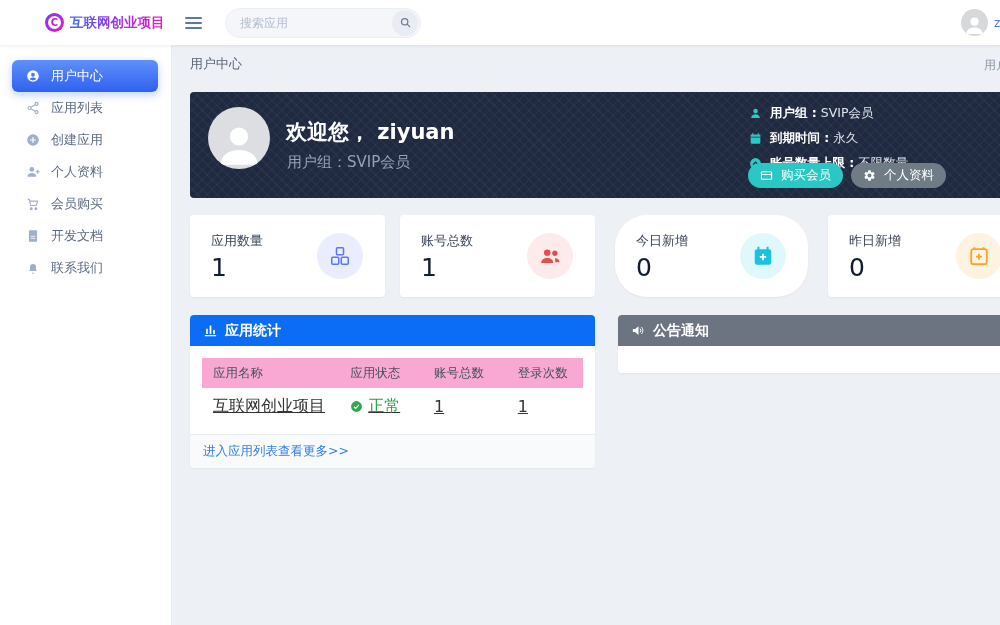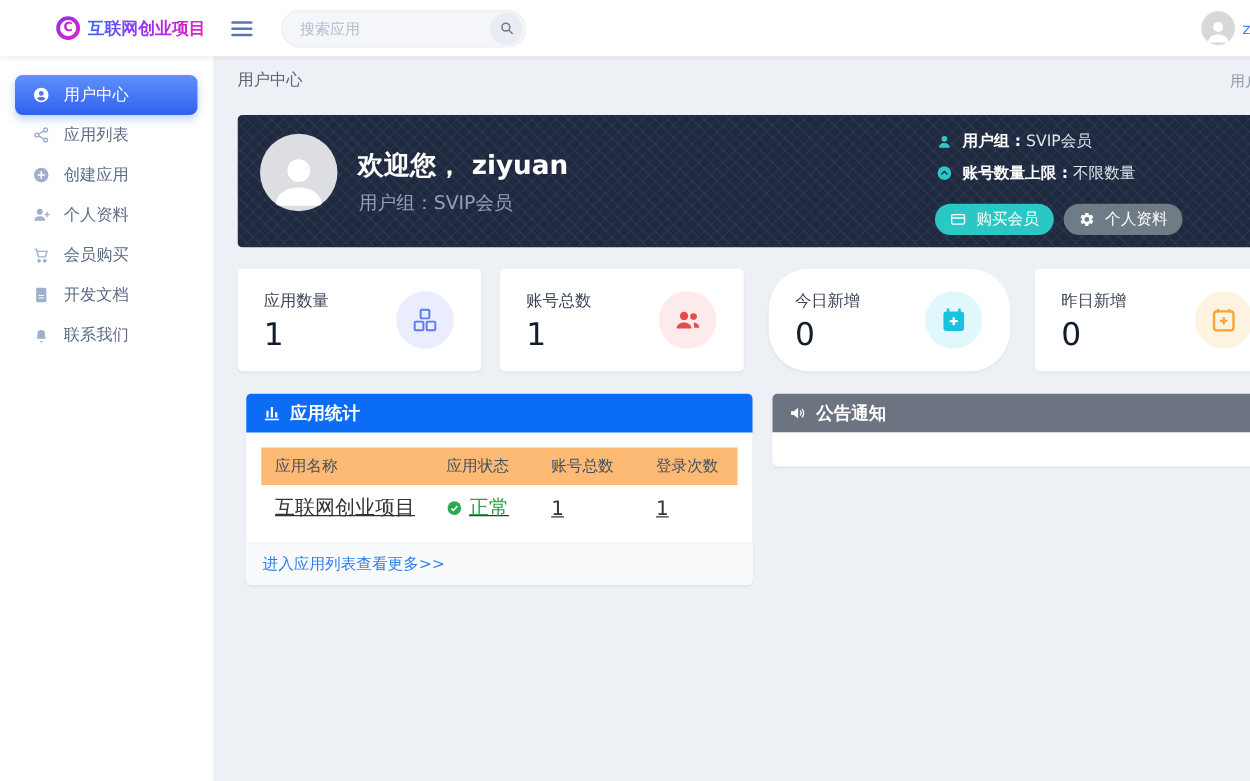--- a/index.html
+++ b/index.html
@@ -126,29 +126,29 @@
   .stat-card.c2 { left:400px; } .stat-card.c2 .stat-icon-wrap { background:#fdeaea; color:#e64c4c; }
   .stat-card.c3 { left:615px; width:193px;border-radius:32px; } .stat-card.c3 .stat-icon-wrap { background:#e0f7fb; color:#19c3df; }
   .stat-card.c4 { left:828px; width:196px; } .stat-card.c4 .stat-icon-wrap { background:#fdf3e0; color:#f6a52d; }
 
   
   .panel { position:absolute; top:315px; border-radius:4px; box-shadow:0 1px 2px rgba(20,30,60,.05); }
   .panel-header {
     height:31px; border-radius:4px 4px 0 0; display:flex; align-items:center;
     padding-left:13px; gap:7px; color:#fff; font-size:14px; font-weight:bold;
   }
-  .panel.apps { left:197px; width:405px; background:#fff; }
+  .panel.apps { left:190px; width:405px; background:#fff; }
   .panel.apps .panel-header { background:#0b6df6; }
   .panel.notice { left:618px; width:405px; background:#fff; }
   .panel.notice .panel-header { background:#6b7480; }
   .notice-body { height:27px; background:#fff; border-radius:0 0 4px 4px; }
 
   .table-wrap { padding:12px 12px 10px 12px; }
   .tbl-row { display:flex; align-items:center; }
-  .tbl-head { background:#fdba74; height:30px; font-size:12.5px; color:#45505f; }
+  .tbl-head { background:#f9a8d4; height:30px; font-size:12.5px; color:#45505f; }
   .tbl-data { height:36px; font-size:16px; color:#333;text-decoration:underline; }
   .tbl-cell { padding-left:11px; }
   .tc1 { width:36%; } .tc2 { width:22%; } .tc3 { width:22%; } .tc4 { width:20%; }
   .status-ok { display:flex; align-items:center; gap:5px; color:#2aa046; }
   .panel-footer {
     border-top:1px solid #e8ecef; background:#f9fafb; height:34px;
     display:flex; align-items:center; padding-left:13px; border-radius:0 0 4px 4px;
   }
   .more-link { font-size:12.5px; color:#2f7ded; text-decoration:none; cursor:pointer; }
 </style>
@@ -272,20 +272,31 @@
   <div class="hero-info">
     <div class="hero-info-row">
       <span class="icon">
         <svg width="13" height="13" viewBox="0 0 24 24" fill="currentColor">
             <circle cx="12" cy="7.5" r="4.2"></circle>
             <path d="M4 20.5c0-4.4 3.6-7 8-7s8 2.6 8 7z"></path>
           </svg>
       </span>
       <span class="hero-info-label">用户组 :</span>&nbsp;
       <span class="hero-info-value">SVIP会员</span>
+    </div>
+    <div class="hero-info-row">
+      <span class="icon">
+        <svg width="13" height="13" viewBox="0 0 24 24" fill="currentColor">
+            <path d="M7 2v4M17 2v4" stroke="currentColor" stroke-width="2"></path>
+            <rect x="3" y="4.5" width="18" height="17" rx="2"></rect>
+            <path d="M3 9.5h18" stroke="#1f2940" stroke-width="1.3"></path>
+          </svg>
+      </span>
+      <span class="hero-info-label">到期时间 :</span>&nbsp;
+      <span class="hero-info-value">永久</span>
     </div>
     <div class="hero-info-row">
       <span class="icon">
         <svg width="13" height="13" viewBox="0 0 24 24">
             <circle cx="12" cy="12" r="10" fill="currentColor"></circle>
             <path d="M7.5 14L12 9.5l4.5 4.5" stroke="#1f2940" stroke-width="2.2" fill="none"></path>
           </svg>
       </span>
       <span class="hero-info-label">账号数量上限 :</span>&nbsp;
       <span class="hero-info-value">不限数量</span>

